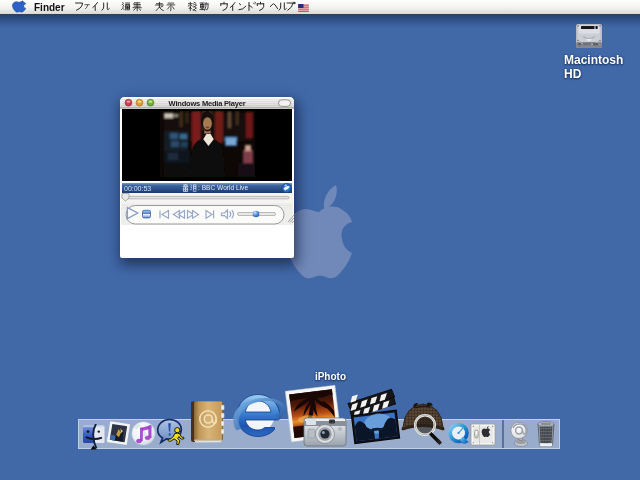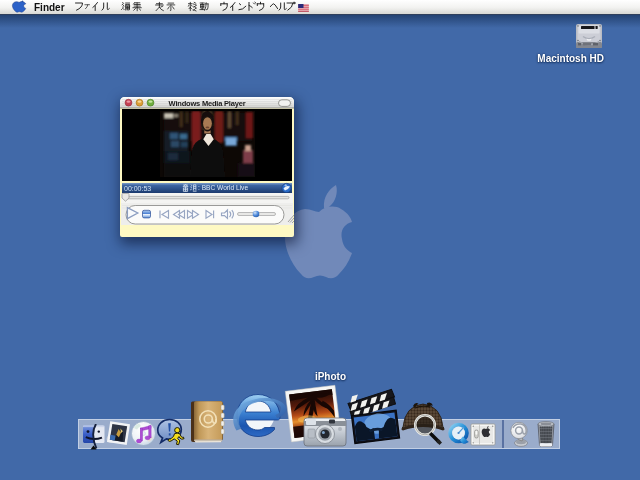--- a/index.html
+++ b/index.html
@@ -129,24 +129,24 @@
  <path d="M9 13.5 Q15 18 21 13.5" stroke="#aaaeb8" stroke-width="1.4" fill="none"></path>
  <path d="M12.5 15.6 Q15 17 17.5 15.6 L17 17.2 Q15 18.2 13 17.2 z" fill="#efeff2"></path>
  <circle cx="4" cy="3" r=".7" fill="#5c5f66"></circle>
     <circle cx="26" cy="3" r=".7" fill="#5c5f66"></circle>
  <circle cx="4" cy="17.5" r=".7" fill="#5c5f66"></circle>
     <circle cx="26" cy="17.5" r=".7" fill="#5c5f66"></circle>
  <rect x="4" y="20" width="3" height="2.4" fill="#5f626a"></rect>
  <rect x="9" y="20" width="8" height="2.4" fill="#6f727a"></rect>
  <rect x="19" y="20" width="5" height="2.4" fill="#5f626a"></rect>
 </svg>
-<div class="abs lab" style="left:532px;top:52.5px;width:72px;text-align:right;font-size:10px;letter-spacing:0">Macintosh HD</div>
-
-<div class="abs" id="wmp" style="left:120px;top:97px;width:174px;height:140px;
- background:#fef9c3;border-radius:5px 5px 2px 2px;
+<div class="abs lab" style="left:564px;top:52.5px;width:72px;text-align:left;font-size:12px;letter-spacing:0">Macintosh HD</div>
+
+<div class="abs" id="wmp" style="left:120px;top:97px;width:174px;height:161px;
+ background:#ffffff;border-radius:5px 5px 2px 2px;
  box-shadow:2px 5px 13px 2px rgba(8,18,48,.6)">
 <svg width="174" height="129" viewBox="0 0 174 129" style="position:absolute;left:0;top:0">
  <defs>
   <linearGradient id="tbar" x1="0" y1="0" x2="0" y2="1">
    <stop offset="0" stop-color="#fdfdfd"></stop>
           <stop offset=".5" stop-color="#e8e8e6"></stop>
    <stop offset="1" stop-color="#d2d2ce"></stop>
   </linearGradient>
   <linearGradient id="bluebar" x1="0" y1="0" x2="0" y2="1">
    <stop offset="0" stop-color="#7b9cc9"></stop>

